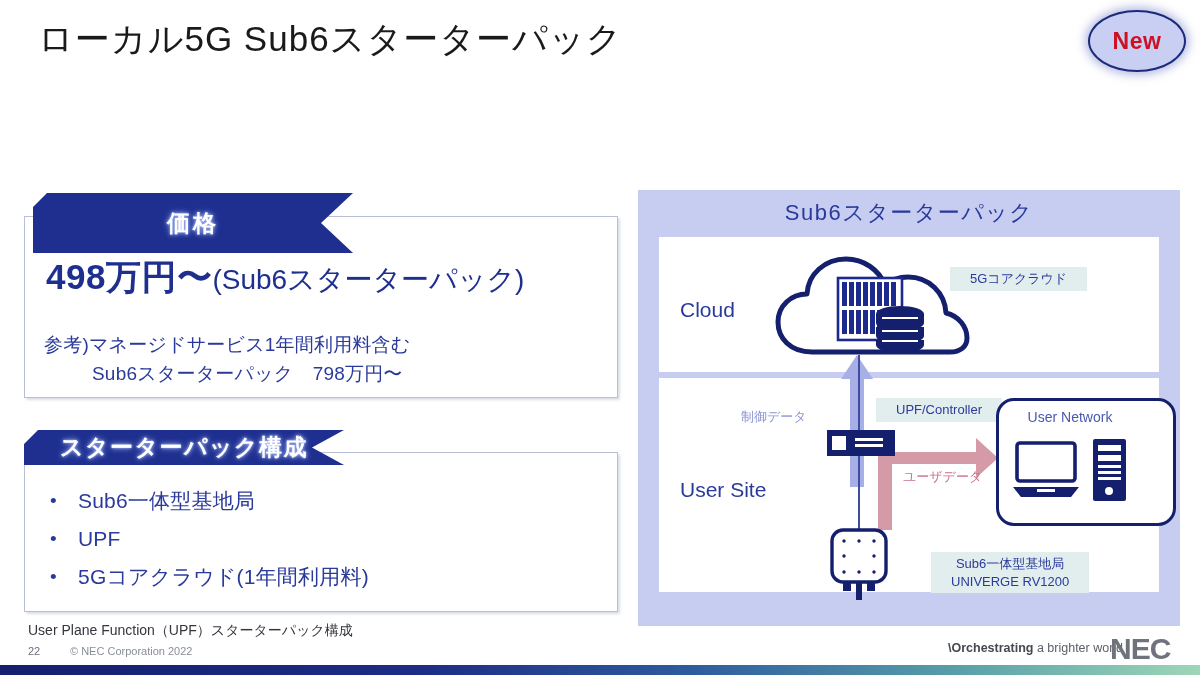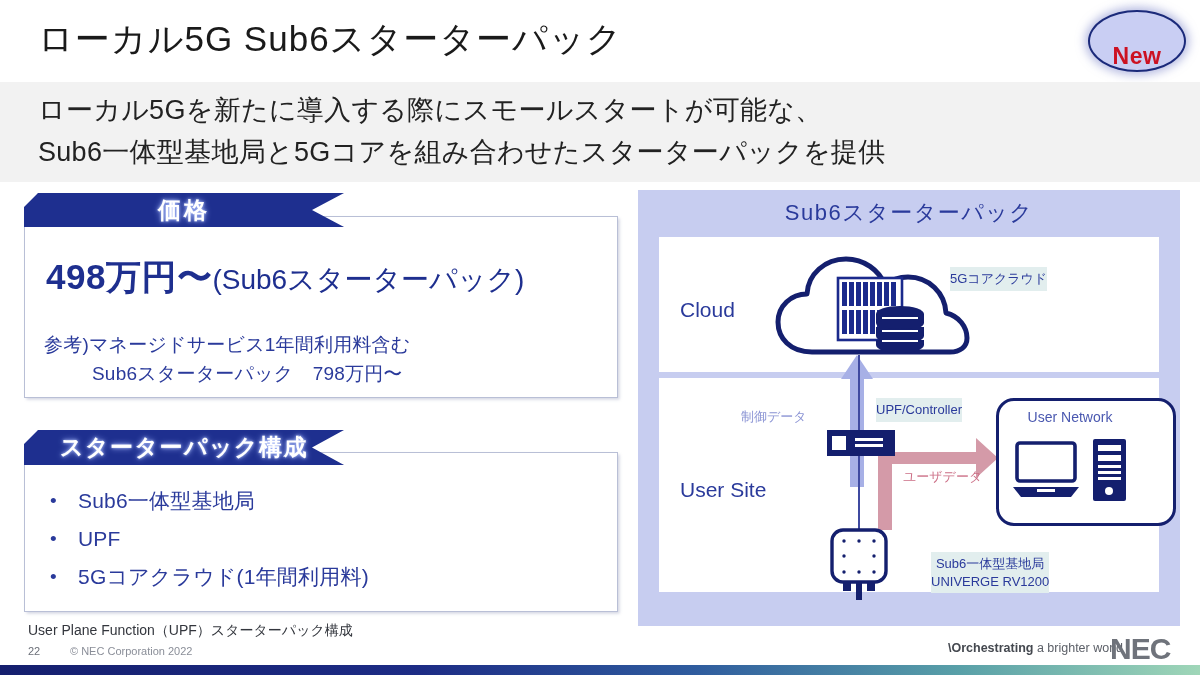--- a/index.html
+++ b/index.html
@@ -35,21 +35,21 @@
     position: absolute;
     left: 1088px;
     top: 10px;
     width: 94px;
     height: 58px;
     border-radius: 50%;
     background: #c9cef3;
     border: 2.5px solid #1b2a7a;
     box-shadow: 0 0 10px 3px rgba(120,130,200,0.55);
     display: flex;
-    align-items: flex-end;
+    align-items: center;
     justify-content: center;
   }
   .new-badge span {
     color: #cc1122;
     font-size: 23px;
     font-weight: 700;
     letter-spacing: 0.5px;
   }
 
   
@@ -88,22 +88,22 @@
     background: #1e2f8f;
     color: #ffffff;
     font-weight: 700;
     display: flex;
     align-items: center;
     justify-content: center;
     text-shadow: 0 0 6px rgba(160,180,255,0.95), 0 0 3px rgba(200,215,255,0.9);
     box-shadow: 1.5px 2px 3px rgba(110,120,160,0.45);
   }
   #price-banner {
-    left: 24px; top: 193px;
-    width: 320px; height: 34px;
+    left: 33px; top: 193px;
+    width: 320px; height: 60px;
     font-size: 23px;
     letter-spacing: 3px;
     clip-path: polygon(14px 0, 100% 0, 288px 50%, 100% 100%, 0 100%, 0 14px);
   }
   #compo-banner {
     left: 24px; top: 430px;
     width: 320px; height: 35px;
     font-size: 23px;
     letter-spacing: 1.5px;
     clip-path: polygon(14px 0, 100% 0, 288px 50%, 100% 100%, 0 100%, 0 14px);
@@ -201,21 +201,21 @@
   #site-label  { left: 680px; top: 478px; }
 
   
   .tag {
     position: absolute;
     background: #e2eeee;
     color: #2a3a9b;
     font-size: 13px;
     text-align: center;
     line-height: 1.35;
-    padding: 3px 0;
+    padding: 3px 20px;
     white-space: nowrap;
   }
   #tag-core    { left: 950px; top: 267px; }
   #tag-upf     { left: 876px; top: 398px; }
   #tag-station { left: 931px; top: 552px; }
 
   
   .flow-label {
     position: absolute;
     font-size: 13px;
@@ -331,24 +331,20 @@
 <body>
 
 <div id="slide">
 
   <div class="title">ローカル5G Sub6スターターパック</div>
 
   <div class="new-badge">
     <span>New</span>
   </div>
 
-  <div class="subtitle-band">
-    <div class="subtitle-line l1">ローカル5Gを新たに導入する際にスモールスタートが可能な、</div>
-    <div class="subtitle-line l2">Sub6一体型基地局と5Gコアを組み合わせたスターターパックを提供</div>
-  </div>
 
   <div class="panel" id="price-panel"></div>
   <div class="banner" id="price-banner">
     <span>価格</span>
   </div>
   <div class="price-main">
     <span class="big">498万円〜</span><span class="paren">(Sub6スターターパック)</span>
   </div>
   <div class="price-note n1">参考)マネージドサービス1年間利用料含む</div>
   <div class="price-note n2">Sub6スターターパック　798万円〜</div>

